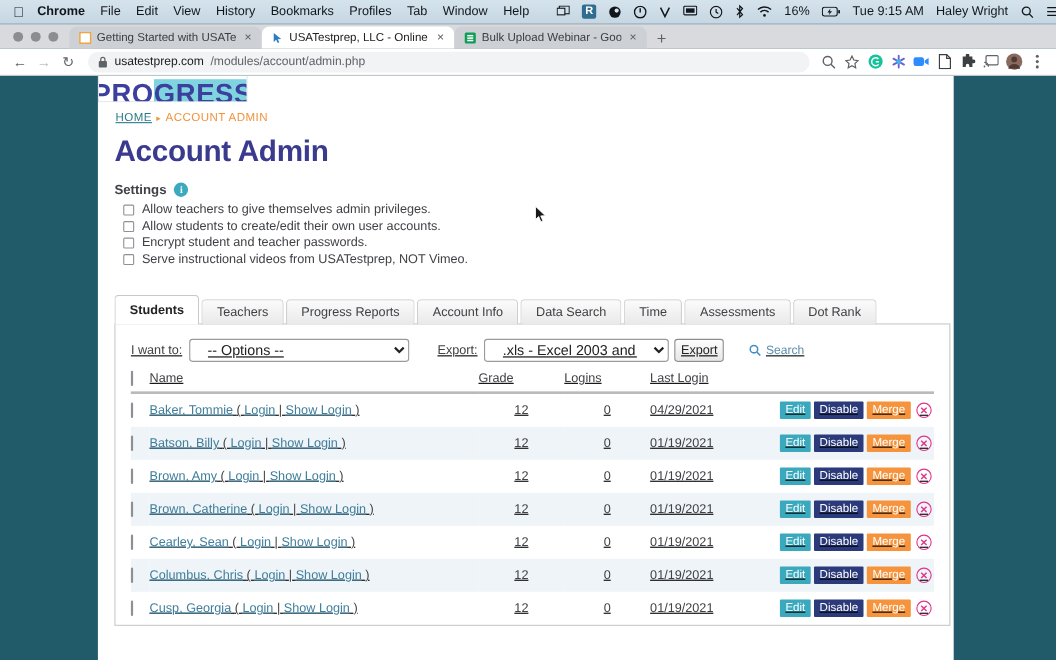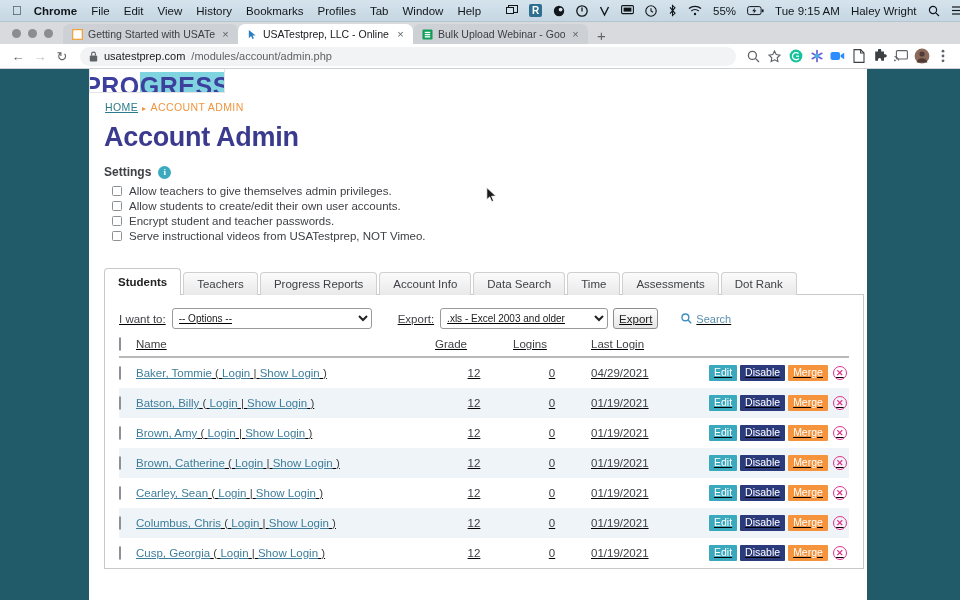--- a/index.html
+++ b/index.html
@@ -136,21 +136,21 @@
     border: 1px solid #c9c9c9; margin-left: 1px; width: 760px;
     background: #fff; margin-top: -1px; padding: 13px 14px 0 14px;
     min-height: 250px;
     text-decoration: underline;
   }
 
   .ctrls { display: flex; align-items: center; gap: 0; margin-bottom: 6px; }
   .ctrls .lab { font-size: 11.5px; color: #3f4145; margin-right: 6px; }
   select.sel {
     font-family: "Liberation Sans", sans-serif;
-    font-size: 10px; height: 21px; padding: 1px 2px;
+    font-size: 13px; height: 21px; padding: 1px 12px;
     border: 1px solid #9a9a9a; border-radius: 3px; background: #fff; color: #222;
   }
   select.opts { width: 200px; }
   select.exp { width: 168px; }
   button.exportbtn {
     font-family: "Liberation Sans", sans-serif;
     font-size: 11.5px; height: 21px; padding: 0 5px; margin-left: 5px;
     border: 1px solid #8d8d8d; border-radius: 3px;
     background: linear-gradient(to bottom,#fdfdfd,#e6e6e6); color: #222;
   }
@@ -273,21 +273,21 @@
         <path d="M2 3.3 L7 9.3 L4.5 11.6 V1.4 L7 3.7 L2 9.7" fill="none" stroke="#11161b" stroke-width="1.1"></path>
       </svg>
   </span>
   <span class="sitem">
     <svg width="14" height="11" viewBox="0 0 14 11">
         <path d="M1 3.6 A9 9 0 0 1 13 3.6" fill="none" stroke="#11161b" stroke-width="1.3"></path>
         <path d="M3.3 6 A5.6 5.6 0 0 1 10.7 6" fill="none" stroke="#11161b" stroke-width="1.3"></path>
         <circle cx="7" cy="9" r="1.2" fill="#11161b"></circle>
       </svg>
   </span>
-  <span class="sitem">55%</span>
+  <span class="sitem">16%</span>
   <span class="sitem">
     <svg width="17" height="10" viewBox="0 0 17 10">
         <rect x="0.6" y="0.6" width="13.5" height="8" rx="2" fill="none" stroke="#11161b" stroke-width="1"></rect>
         <path d="M8 1.8 L5.2 5.3 H7.2 L6.4 7.8 L9.4 4.2 H7.4 Z" fill="#11161b"></path>
         <rect x="15" y="3.2" width="1.6" height="3" rx="0.6" fill="#11161b"></rect>
       </svg>
   </span>
   <span class="sitem">Tue 9:15 AM</span>
   <span class="sitem">Haley Wright</span>
   <span class="sitem">

